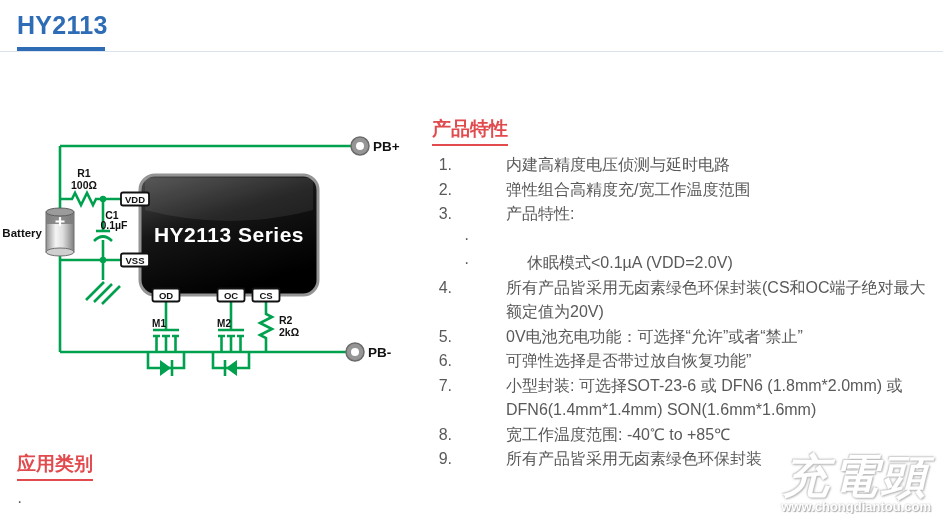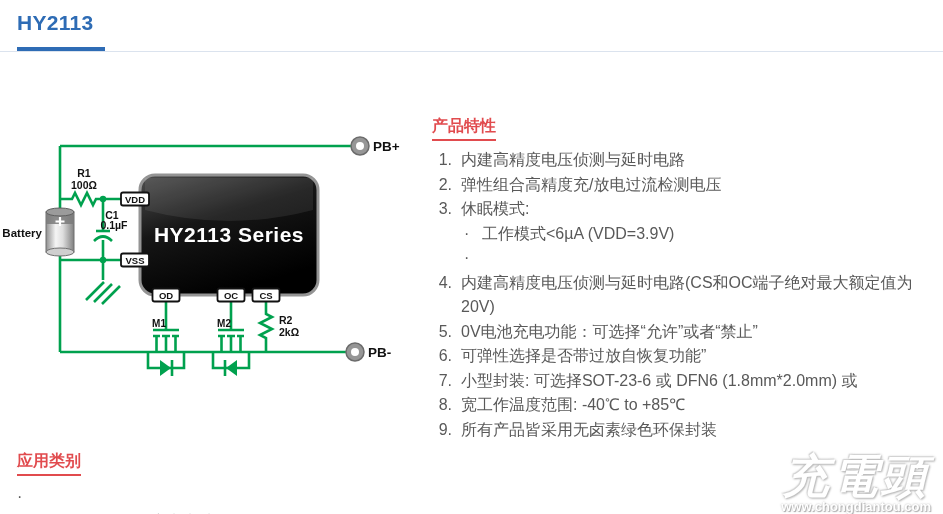--- a/index.html
+++ b/index.html
@@ -1,38 +1,38 @@
 <!DOCTYPE html>
 <html><head>
 <meta charset="utf-8">
 <style>
   * { margin:0; padding:0; box-sizing:border-box; }
   html,body { width:943px; height:514px; background:#ffffff; overflow:hidden;
               font-family:"Liberation Sans", sans-serif; }
   body { position:relative; }
 
   
-  .page-title { position:absolute; top:11px; left:17px; font-size:21px; font-weight:bold;
+  .page-title { position:absolute; top:11px; left:17px; font-size:25px; font-weight:bold;
                 color:#2e6cb5; letter-spacing:.3px; }
   .title-bar  { position:absolute; top:47px; left:17px; width:88px; height:5px; background:#2e6cb5; }
   .page-rule  { position:absolute; top:51px; left:0; width:943px; height:1px; background:#dbe3ee; }
 
   
-  .sec-heading { display:inline-block; font-size:16px; font-weight:bold; color:#e14b4e;
+  .sec-heading { display:inline-block; font-size:19px; font-weight:bold; color:#e14b4e;
                  border-bottom:2px solid #e14b4e; padding-bottom:2px; }
 
   
   .features { position:absolute; left:425px; top:112px; width:512px; }
   .features .sec-heading { margin:4px 0 7px 7px; }
   .feature-list { list-style:none; }
   .feature-row { display:flex; line-height:24.5px; font-size:16px; color:#595959; }
   .feature-row .num { width:27px; text-align:right; margin-right:9px; flex:none; }
   .feature-row.sub { padding-left:39px; }
   .feature-row.sub .dot { width:18px; flex:none; }
-  .feature-row .txt { flex:1; }
+  .feature-row .txt { flex:1;margin-left:45px; }
 
   
   .apps { position:absolute; left:17px; top:427px;margin-top:20px; }
   .apps .sec-heading { margin:4px 0 8px 0; }
   .app-list { list-style:none; }
   .app-row { display:flex; line-height:25px; font-size:16px; color:#595959; }
   .app-row .dot { width:13px; flex:none; }
 
   
   .circuit { position:absolute; left:0; top:128px; }
@@ -150,49 +150,50 @@
 
 <div class="features">
   <div class="sec-heading">产品特性</div>
   <ul class="feature-list">
     <li class="feature-row">
       <span class="num">1.</span>
       <span class="txt">内建高精度电压侦测与延时电路</span>
       </li>
     <li class="feature-row">
       <span class="num">2.</span>
-      <span class="txt">弹性组合高精度充/放电过流检测电压</span>
+      <span class="txt">弹性组合高精度充/宽工作温度范围</span>
       </li>
     <li class="feature-row">
       <span class="num">3.</span>
-      <span class="txt">休眠模式:</span>
+      <span class="txt">产品特性:</span>
       </li>
     <li class="feature-row sub">
       <span class="dot">·</span>
-      <span class="txt">工作模式&lt;6µA (VDD=3.9V)</span>
       </li>
     <li class="feature-row sub">
       <span class="dot">·</span>
+      <span class="txt">休眠模式&lt;0.1µA (VDD=2.0V)</span>
       </li>
     <li class="feature-row">
       <span class="num">4.</span>
-      <span class="txt">内建高精度电压侦测与延时电路(CS和OC端子绝对最大额定值为20V)</span>
+      <span class="txt">所有产品皆采用无卤素绿色环保封装(CS和OC端子绝对最大额定值为20V)</span>
       </li>
     <li class="feature-row">
       <span class="num">5.</span>
       <span class="txt"> 0V电池充电功能：可选择“允许”或者“禁止”</span>
       </li>
     <li class="feature-row">
       <span class="num">6.</span>
       <span class="txt">可弹性选择是否带过放自恢复功能”</span>
       </li>
     <li class="feature-row">
       <span class="num">7.</span>
       <span class="txt">
         <div>小型封装: 可选择SOT-23-6 或 DFN6 (1.8mm*2.0mm) 或</div>
+        <div>DFN6(1.4mm*1.4mm) SON(1.6mm*1.6mm)</div>
       </span>
       </li>
     <li class="feature-row">
       <span class="num">8.</span>
       <span class="txt">宽工作温度范围: -40℃ to +85℃</span>
       </li>
     <li class="feature-row">
       <span class="num">9.</span>
       <span class="txt">所有产品皆采用无卤素绿色环保封装</span>
       </li>

